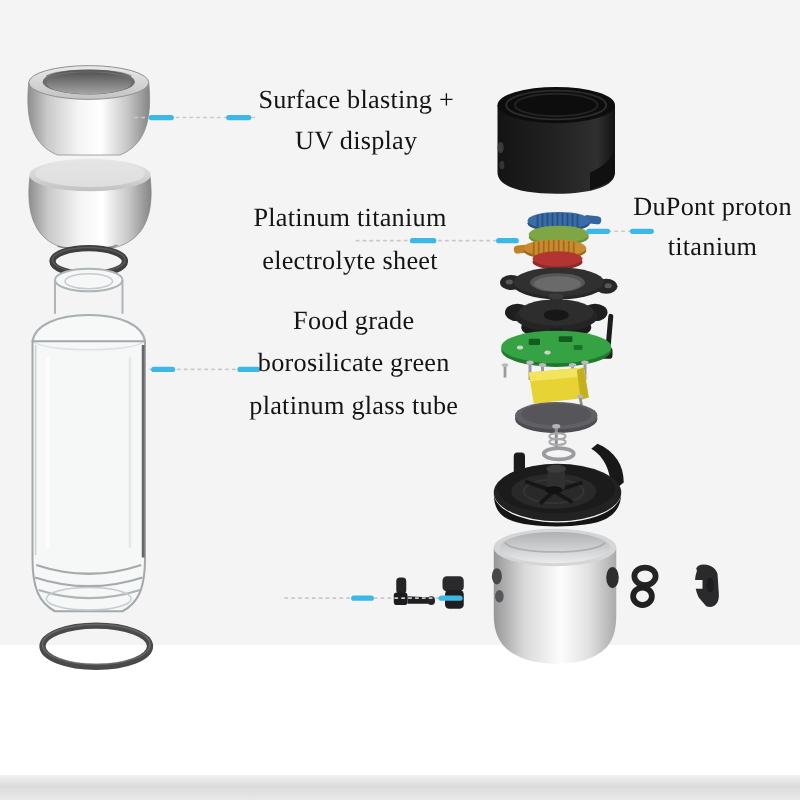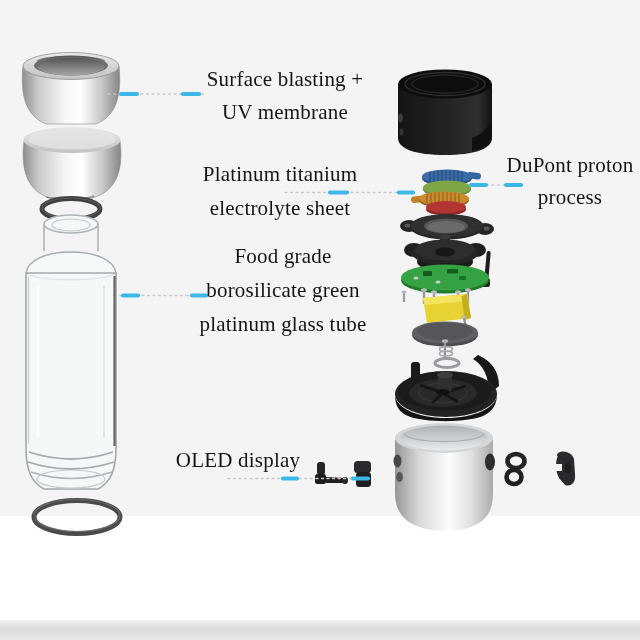--- a/index.html
+++ b/index.html
@@ -294,36 +294,33 @@
       <g>
         <line x1="228" y1="478.5" x2="371" y2="478.5" stroke="#c9c9c9" stroke-width="1.3" stroke-dasharray="2 3.5"></line>
         <line x1="283" y1="478.5" x2="297" y2="478.5" stroke="#3bb8e5" stroke-width="4.2"></line>
         <line x1="353" y1="478.5" x2="368" y2="478.5" stroke="#3bb8e5" stroke-width="4.2"></line>
       </g>
     </g>
   </svg>
 
   <div class="label lh33" style="left:285px;top:63px;">
     <span class="ln">Surface blasting +</span>
-    <span class="ln">UV membrane</span>
+    <span class="ln">UV display</span>
   </div>
 
   <div class="label lh34" style="left:280px;top:157px;">
     <span class="ln">Platinum titanium</span>
     <span class="ln">electrolyte sheet</span>
   </div>
 
   <div class="label lh32" style="left:558px;top:149px;margin-left:12px;">
     <span class="ln">DuPont proton</span>
-    <span class="ln">process</span>
+    <span class="ln">titanium</span>
   </div>
 
   <div class="label lh34" style="left:283px;top:239px;">
     <span class="ln">Food grade</span>
     <span class="ln">borosilicate green</span>
     <span class="ln">platinum glass tube</span>
   </div>
 
-  <div class="label lh33" style="left:238px;top:444px;">
-    <span class="ln">OLED display</span>
-  </div>
 
 </div>
 
 </body></html>

